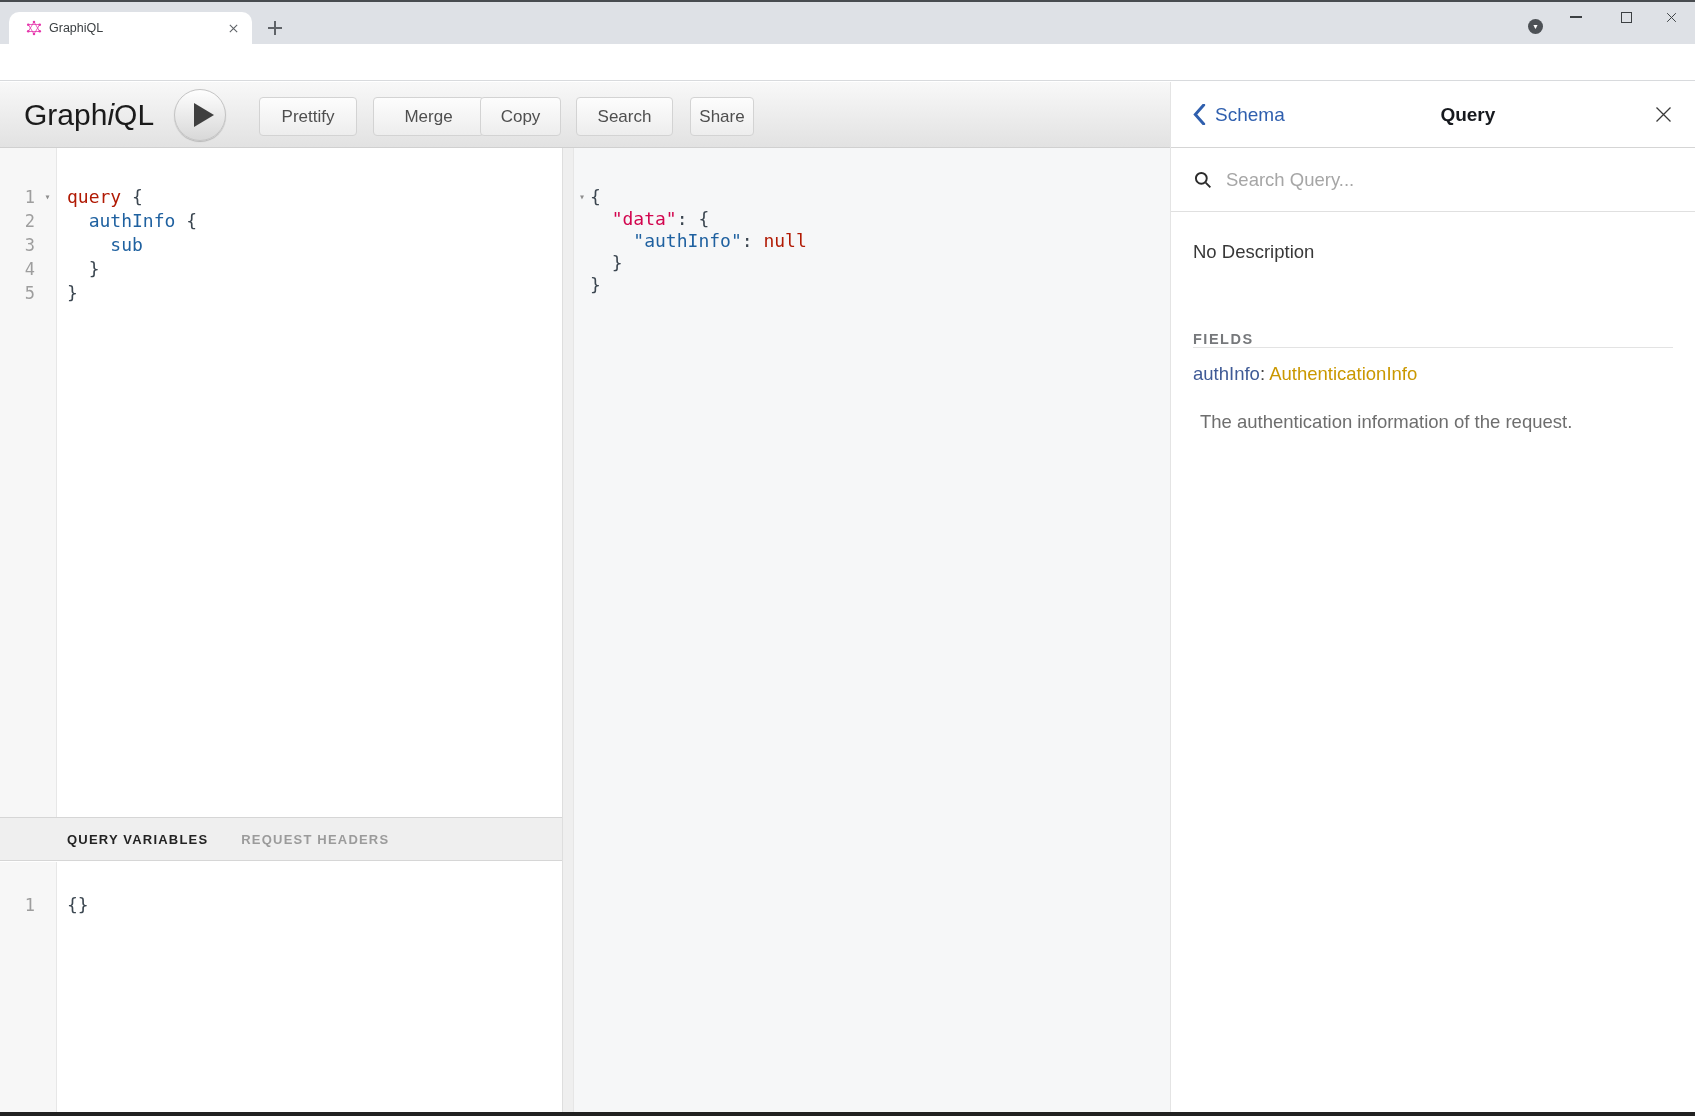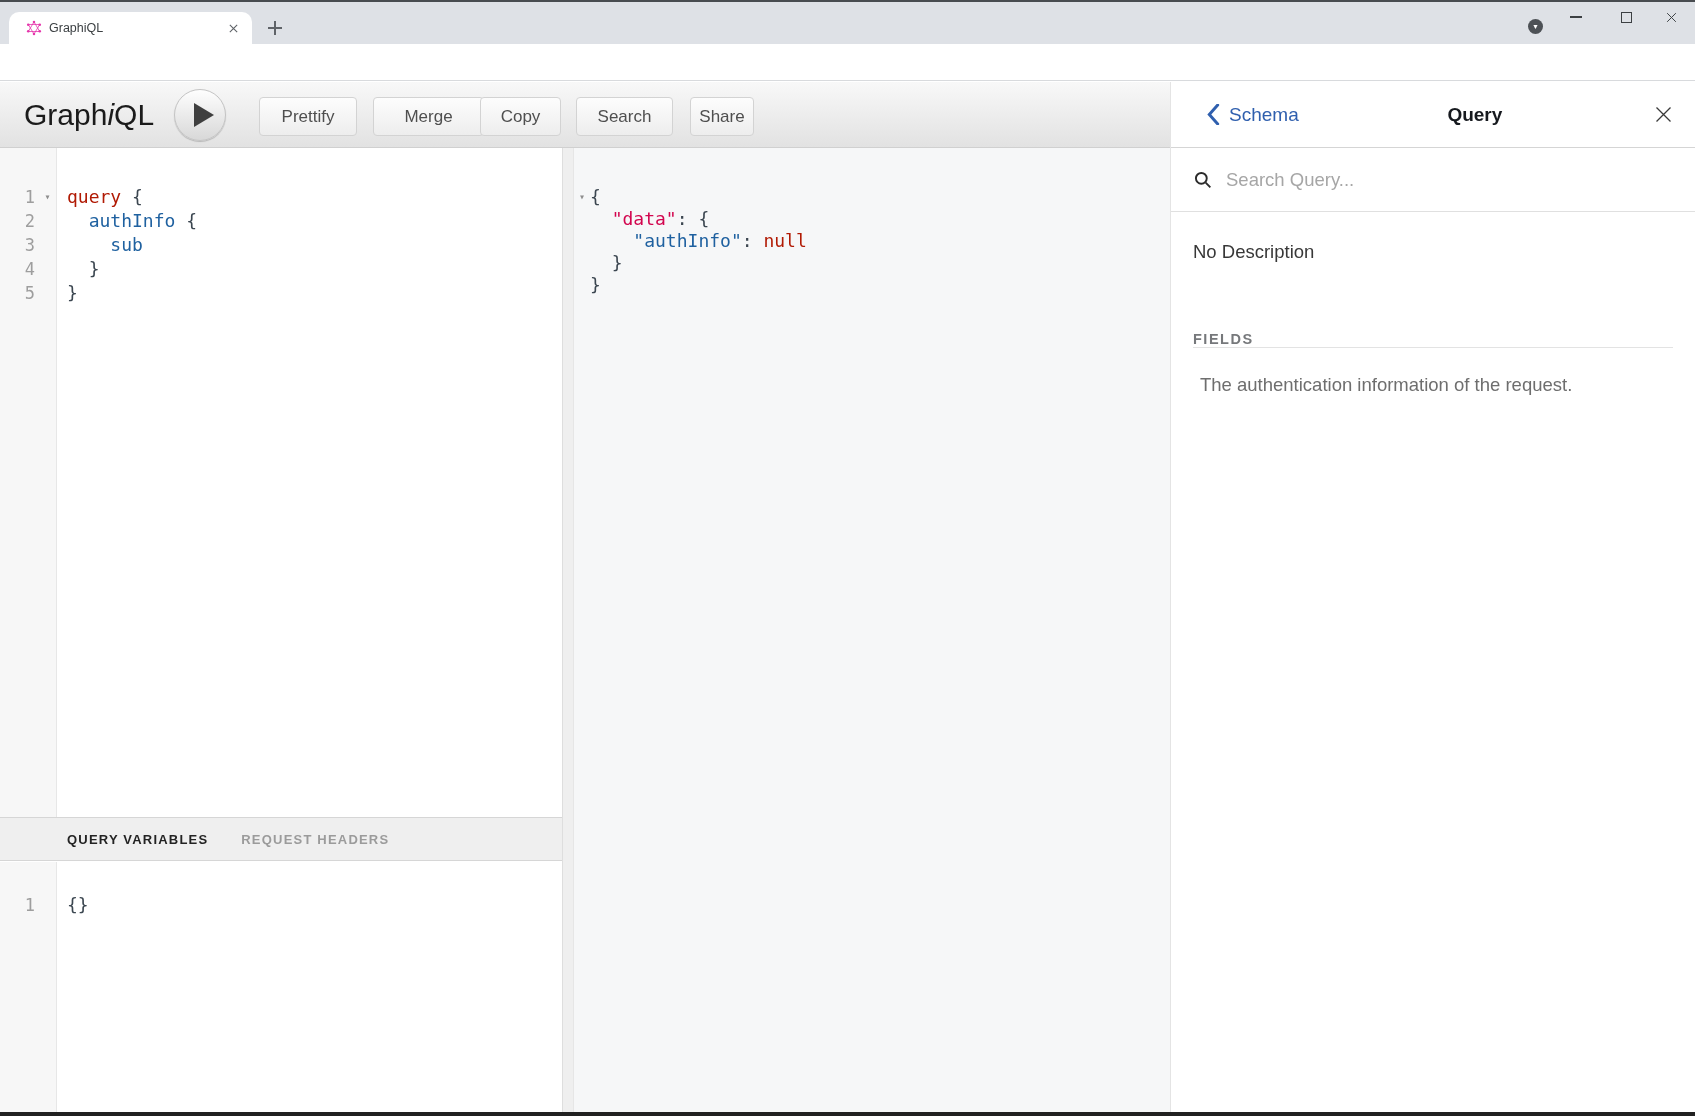--- a/index.html
+++ b/index.html
@@ -65,21 +65,21 @@
   .response .cm-foldcol { width:16px; flex:0 0 16px; line-height:22px; }
   .response .cm-codetext { padding-left:0; }
 
   .vartitle { position:absolute; left:0; top:817px; width:562px; height:44px; background:#efefef; border-top:1px solid #d6d6d6; border-bottom:1px solid #d6d6d6; display:flex; align-items:center; padding-left:67px; gap:33px; }
   .vartab { font-size:13px; font-weight:bold; letter-spacing:1.2px; cursor:pointer; }
   .vartab.active { color:#232323; } .vartab.inactive { color:#9b9b9b;text-align:right; }
   .var-editor { position:absolute; left:0; top:862px; width:562px; height:250px; padding-top:31px; }
 
   
   .docpanel { position:absolute; left:1170px; top:82px; width:525px; height:1030px; background:#fff; border-left:1px solid #e4e4e4; }
-  .doc-header { height:66px; display:flex; align-items:center; padding:0 20px 0 36px; border-bottom:1px solid #d5d5d5; }
+  .doc-header { height:66px; display:flex; align-items:center; padding:0 20px 0 22px; border-bottom:1px solid #d5d5d5; }
   .doc-back { display:flex; align-items:center; gap:9px; color:#2f5fae; font-size:19px; cursor:pointer; }
   .doc-title { flex:1; text-align:center; font-size:19px; font-weight:bold; color:#16191e; }
   .doc-close { width:24px; height:24px; display:flex; align-items:center; justify-content:center; cursor:pointer; }
   .doc-search { height:64px; display:flex; align-items:center; gap:13px; padding-left:22px; border-bottom:1px solid #e0e0e0; }
   .doc-search input { border:none; outline:none; background:transparent; font-size:18.5px; color:#333; width:330px; font-family:"Liberation Sans",sans-serif; }
   .doc-search input::placeholder { color:#a6a6a6; }
   .doc-body { padding:28px 22px 0 22px; }
   .no-desc { font-size:18.5px; color:#383838; line-height:23px; }
   .fields-label { margin-top:68px; font-size:14.5px; font-weight:bold; letter-spacing:1.5px; color:#76787b; border-bottom:1px solid #e3e3e3; }
   .field-row { margin-top:14px; font-size:18.5px; line-height:23px; }
@@ -289,18 +289,22 @@
     <div class="doc-search">
       <svg width="20" height="20" viewBox="0 0 24 24" fill="none" stroke="#2b2b2b" stroke-width="2.3">
           <circle cx="10" cy="10" r="6.5"></circle>
           <path d="M15.2 15.2l5.6 5.6"></path>
         </svg>
       <input type="text" placeholder="Search Query..." style="">
     </div>
     <div class="doc-body">
       <div class="no-desc">No Description</div>
       <div class="fields-label">FIELDS</div>
+      <div class="field-row">
+        <span class="field-name">authInfo</span><span class="field-sep">:</span>
+        <span class="field-type">AuthenticationInfo</span>
+      </div>
       <div class="field-desc">The authentication information of the request.</div>
     </div>
   </div>
 
   <div class="bottom-strip"></div>
 </div>
 
 </body></html>

